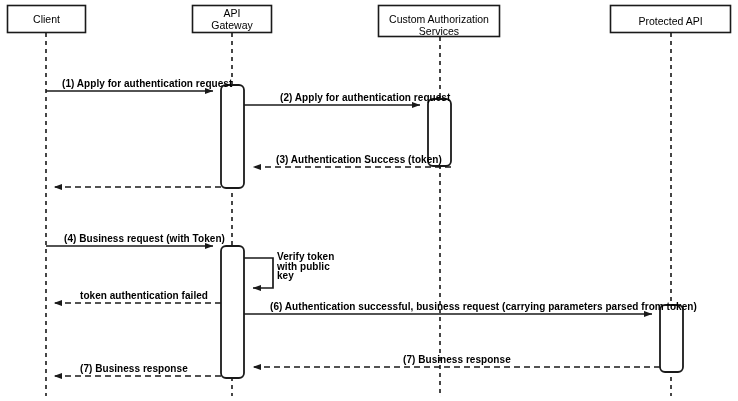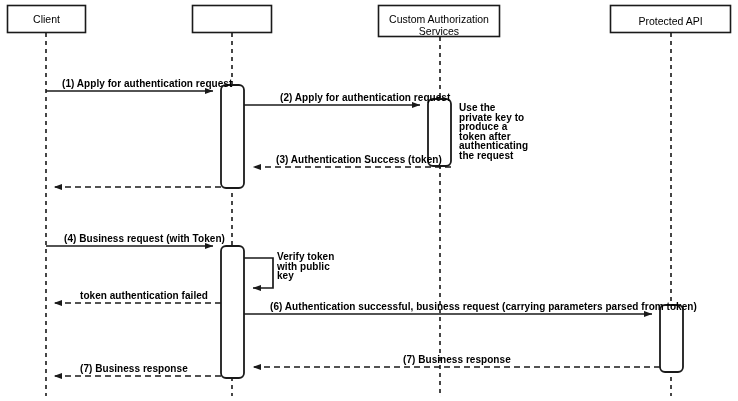--- a/index.html
+++ b/index.html
@@ -81,29 +81,29 @@
       <line x1="46" y1="246" x2="213" y2="246" marker-end="url(#arrowSolid)"></line>
       <path d="M244,258 L273,258 L273,288 L253,288" marker-end="url(#arrowSolidL)"></path>
       <line x1="221" y1="303" x2="54" y2="303" stroke-dasharray="6,4" marker-end="url(#arrowSolidL)"></line>
       <line x1="244" y1="314" x2="652" y2="314" marker-end="url(#arrowSolid)"></line>
       <line x1="660" y1="367" x2="253" y2="367" stroke-dasharray="6,4" marker-end="url(#arrowSolidL)"></line>
       <line x1="221" y1="376" x2="54" y2="376" stroke-dasharray="6,4" marker-end="url(#arrowSolidL)"></line>
     </g>
   </svg>
 
   <div class="actor-title" style="left:7px;top:5px;width:79px;height:28px;">Client</div>
+  <div class="actor-title" style="left:192px;top:5px;width:80px;height:28px;">API Gateway</div>
   <div class="actor-title" style="left:378px;top:5px;width:122px;height:39px;">Custom Authorization Services</div>
   <div class="actor-title" style="left:610px;top:5px;width:121px;height:31px;">Protected API</div>
 
   <div class="lbl" style="left:62px;top:79px;">(1) Apply for authentication request</div>
   <div class="lbl" style="left:268px;top:93px;padding-left:12px;">(2) Apply for authentication request</div>
   <div class="lbl" style="left:276px;top:155px;text-align:center;">(3) Authentication Success (token)</div>
   <div class="lbl" style="left:64px;top:234px;">(4) Business request (with Token)</div>
   <div class="lbl wrap" style="left:277px;top:252px;width:62px;white-space:pre-line;">Verify token
 with public key</div>
   <div class="lbl" style="left:80px;top:291px;">token authentication failed</div>
   <div class="lbl" style="left:270px;top:302px;">(6) Authentication successful, business request (carrying parameters parsed from token)</div>
   <div class="lbl" style="left:403px;top:355px;">(7) Business response</div>
   <div class="lbl" style="left:80px;top:364px;">(7) Business response</div>
 
-  <div class="lbl wrap" style="left:459px;top:103px;width:66px;">Use the private key to produce a token after authenticating the request</div>
 
 </div>
 
 </body></html>

